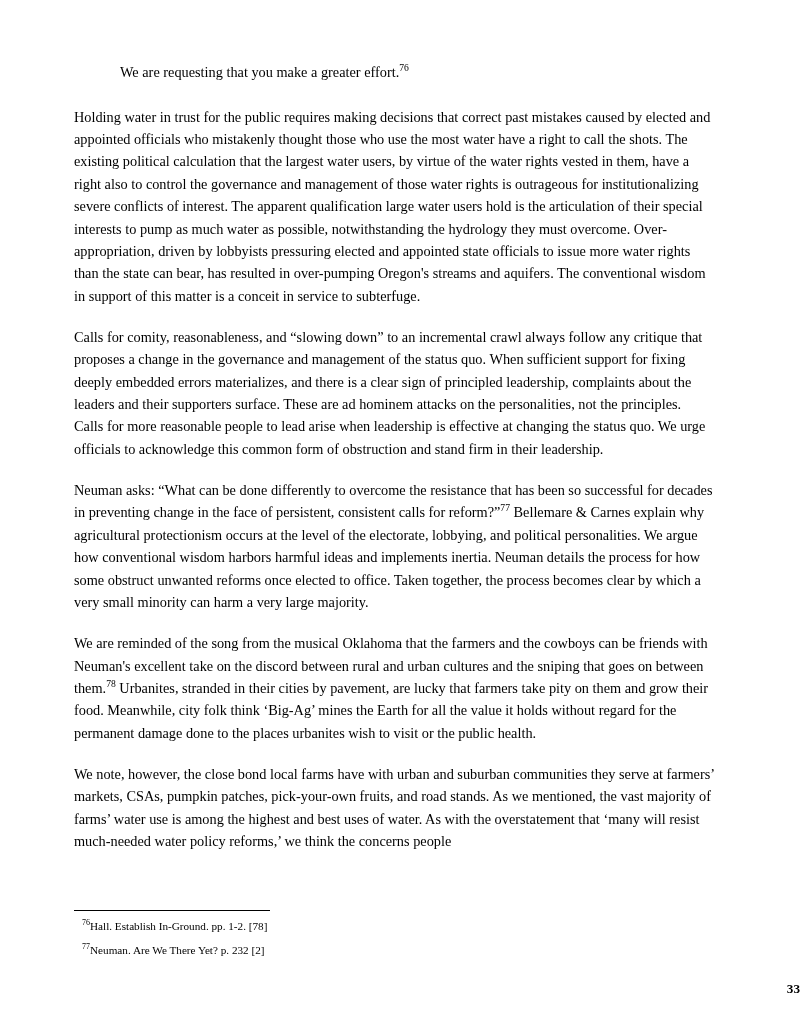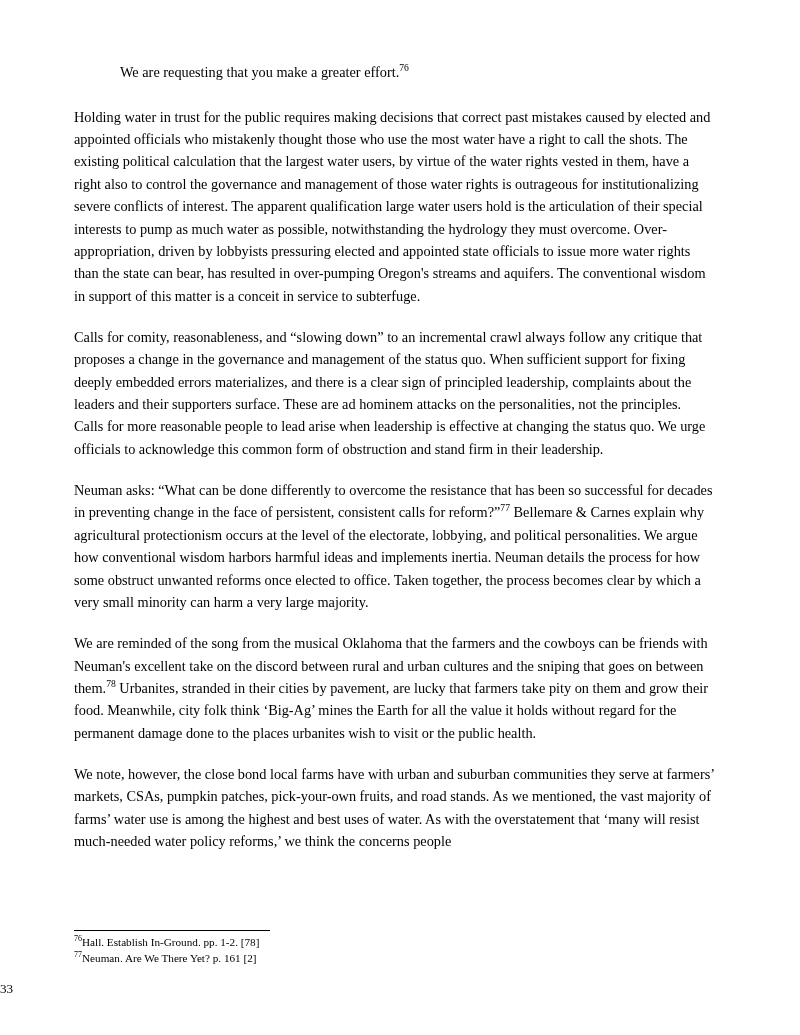--- a/index.html
+++ b/index.html
@@ -51,32 +51,33 @@
   }
   .fn-rule {
     width: 196px;
     height: 0;
     border-top: 1px solid #000;
     margin: 0 0 4px 0;
   }
   .fn-line {
     font-size: 11.2px;
     line-height: 1.42;
-    margin: 0;
+    margin: 8px;
   }
   .fn-line sup {
     font-size: 8px;
   }
   .page-number {
     position: absolute;
     left: 0;
     right: 0;
     bottom: 38px;
-    text-align: left;
+    text-align: right;
     font-size: 13.2px;
+    font-weight: bold;
   }
 </style>
 </head>
 <body>
 
 <div class="page">
 
   <p class="epigraph">
     <span>We are requesting that you make a greater effort.</span><sup>76</sup>
   </p>
@@ -100,19 +101,19 @@
   <p class="body-par">
     <span>We note, however, the close bond local farms have with urban and suburban communities they serve at farmers’ markets, CSAs, pumpkin patches, pick-your-own fruits, and road stands. As we mentioned, the vast majority of farms’ water use is among the highest and best uses of water. As with the overstatement that ‘many will resist much-needed water policy reforms,’ we think the concerns people</span>
   </p>
 
   <div class="footnotes">
     <div class="fn-rule"></div>
     <p class="fn-line">
       <sup>76</sup><span>Hall. Establish In-Ground. pp. 1-2. [78]</span>
     </p>
     <p class="fn-line">
-      <sup>77</sup><span>Neuman. Are We There Yet? p. 161 [2]</span>
+      <sup>77</sup><span>Neuman. Are We There Yet? p. 232 [2]</span>
     </p>
   </div>
 
   <div class="page-number">33</div>
 
 </div>
 
 </body></html>

